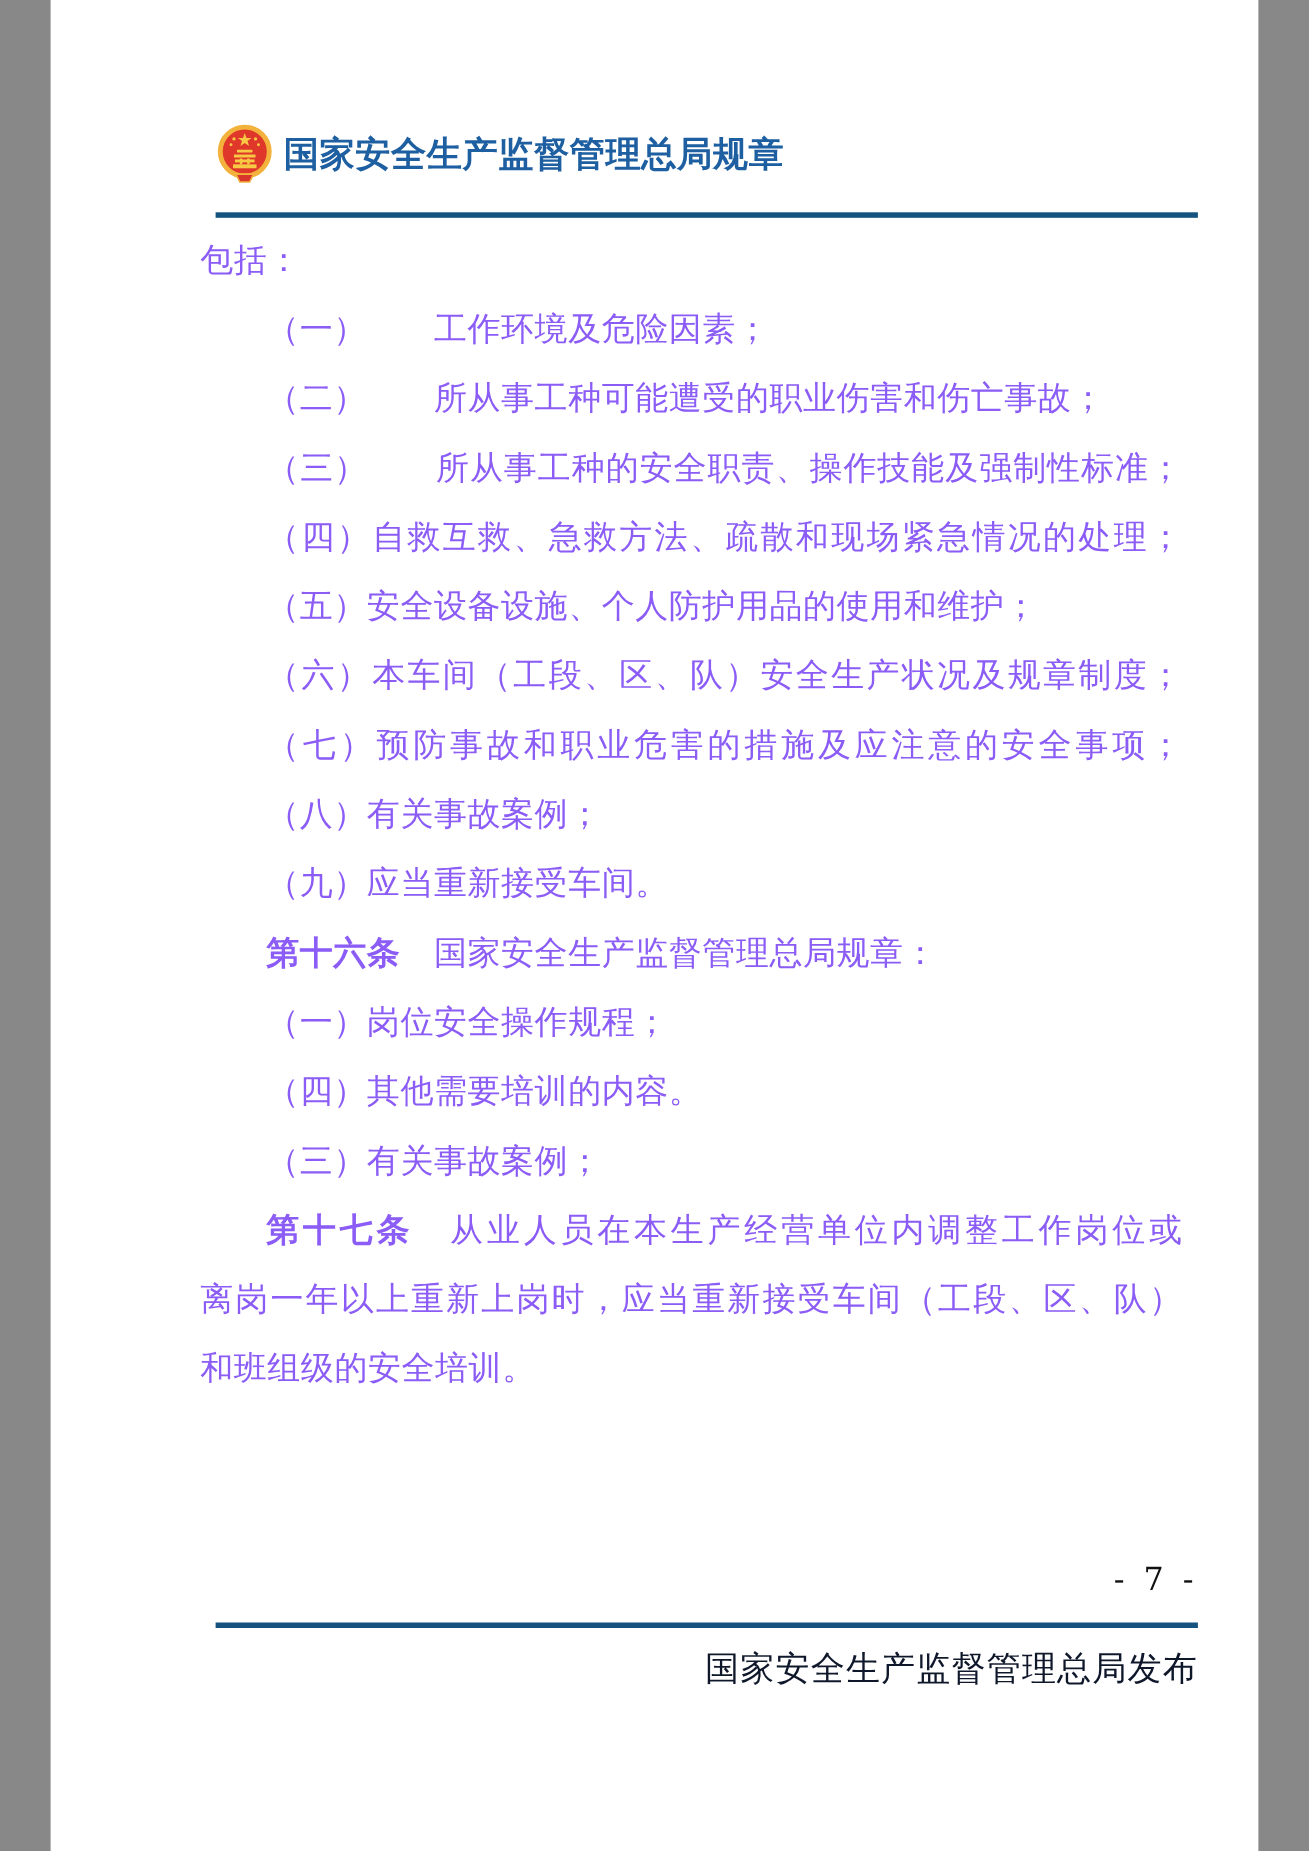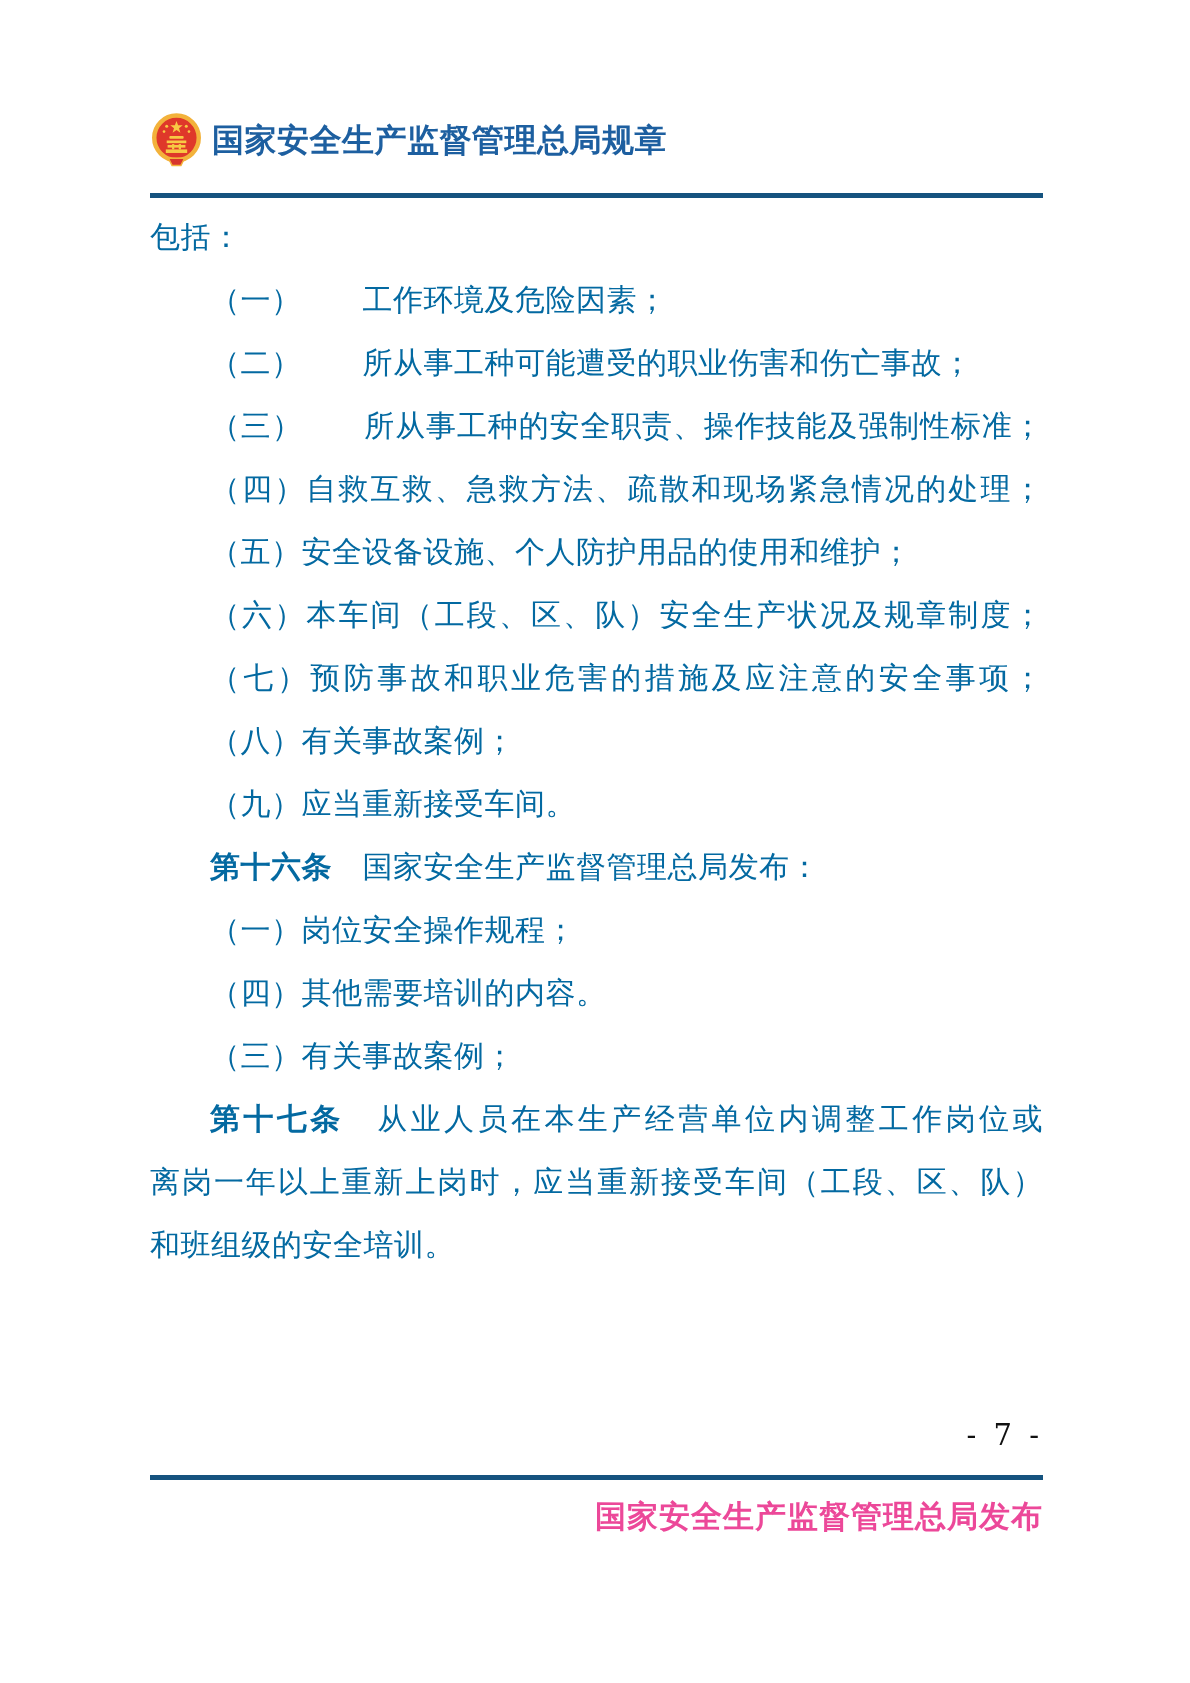--- a/index.html
+++ b/index.html
@@ -1,18 +1,18 @@
 <!DOCTYPE html>
 <html><head>
 <meta charset="utf-8">
 <style>
   html,body { margin:0; padding:0; background:#888; }
   .page {
     position:relative;
-    width:1190px; height:1683px;
+    width:1098px; height:1683px;
     margin:0 auto;
     background:#ffffff;
     font-family:"DejaVu Serif","Liberation Serif",serif;
     color:#141414;
     overflow:hidden;
   }
   
   .masthead {
     position:absolute; left:148px; top:112px;
     display:flex; align-items:center; gap:7px;
@@ -27,24 +27,24 @@
   }
   .rule {
     position:absolute; left:150px; width:893px; height:5px;
     background:#15537f;
   }
   .rule.top { top:193px; }
   .rule.bottom { top:1475px; }
 
   
   .body-lines {
-    position:absolute; left:150px; top:205px; width:893px;
+    position:absolute; left:136px; top:205px; width:893px;
     font-size:30px;
     letter-spacing:0.5px;
-    color:#0369a1;
+    color:#8b5cf6;
   }
   .line {
     height:63px; line-height:63px;
     white-space:pre-wrap;
     overflow:visible;
   }
   .line.indent { text-indent:2em; }
   .line.fill   { text-align:justify; text-align-last:justify; }
   .line .bold  {
     font-weight:bold;
@@ -54,22 +54,22 @@
   
   .page-number {
     position:absolute; left:150px; top:1418px; width:893px;
     text-align:right;
     font-size:29px; letter-spacing:4px;
     color:#111;
   }
   .footer-pub {
     position:absolute; left:150px; top:1496px; width:893px;
     text-align:right;
-    font-size:31px; font-weight:bold;
-    color:#ec4899;
+    font-size:31px; font-weight:normal;
+    color:#0f172a;
     font-family:"Liberation Serif","DejaVu Serif",serif;
     letter-spacing:1px;
   }
 </style>
 </head>
 <body>
 
 <div class="page">
 
   <div class="masthead">
@@ -103,21 +103,21 @@
       <div class="line"><span>包括：</span></div>
       <div class="line indent"><span>（一）　　工作环境及危险因素；</span></div>
       <div class="line indent"><span>（二）　　所从事工种可能遭受的职业伤害和伤亡事故；</span></div>
       <div class="line indent fill"><span>（三）　　所从事工种的安全职责、操作技能及强制性标准；</span></div>
       <div class="line indent fill"><span>（四）自救互救、急救方法、疏散和现场紧急情况的处理；</span></div>
       <div class="line indent"><span>（五）安全设备设施、个人防护用品的使用和维护；</span></div>
       <div class="line indent fill"><span>（六）本车间（工段、区、队）安全生产状况及规章制度；</span></div>
       <div class="line indent fill"><span>（七）预防事故和职业危害的措施及应注意的安全事项；</span></div>
       <div class="line indent"><span>（八）有关事故案例；</span></div>
       <div class="line indent"><span>（九）应当重新接受车间。</span></div>
-      <div class="line indent"><span class="bold">第十六条</span><span>　国家安全生产监督管理总局发布：</span></div>
+      <div class="line indent"><span class="bold">第十六条</span><span>　国家安全生产监督管理总局规章：</span></div>
       <div class="line indent"><span>（一）岗位安全操作规程；</span></div>
       <div class="line indent"><span>（四）其他需要培训的内容。</span></div>
       <div class="line indent"><span>（三）有关事故案例；</span></div>
       <div class="line indent fill"><span class="bold">第十七条</span><span>　从业人员在本生产经营单位内调整工作岗位或</span></div>
       <div class="line fill"><span>离岗一年以上重新上岗时，应当重新接受车间（工段、区、队）</span></div>
       <div class="line"><span>和班组级的安全培训。</span></div>
     </div>
 
   <div class="page-number">- 7 -</div>
 

